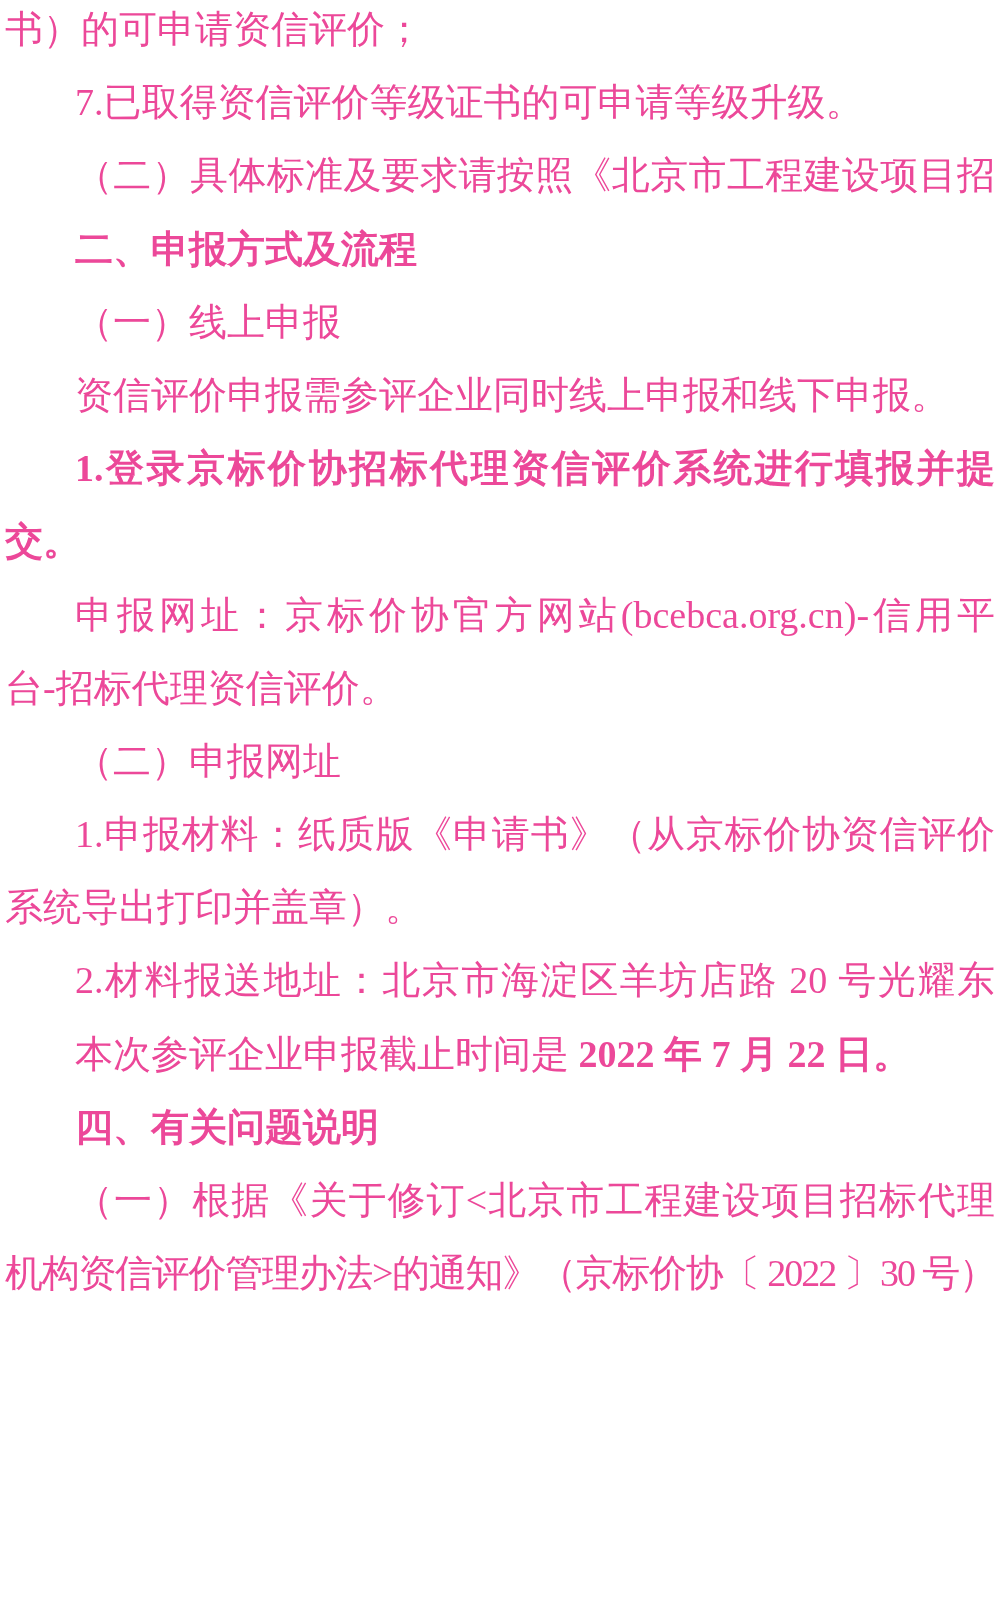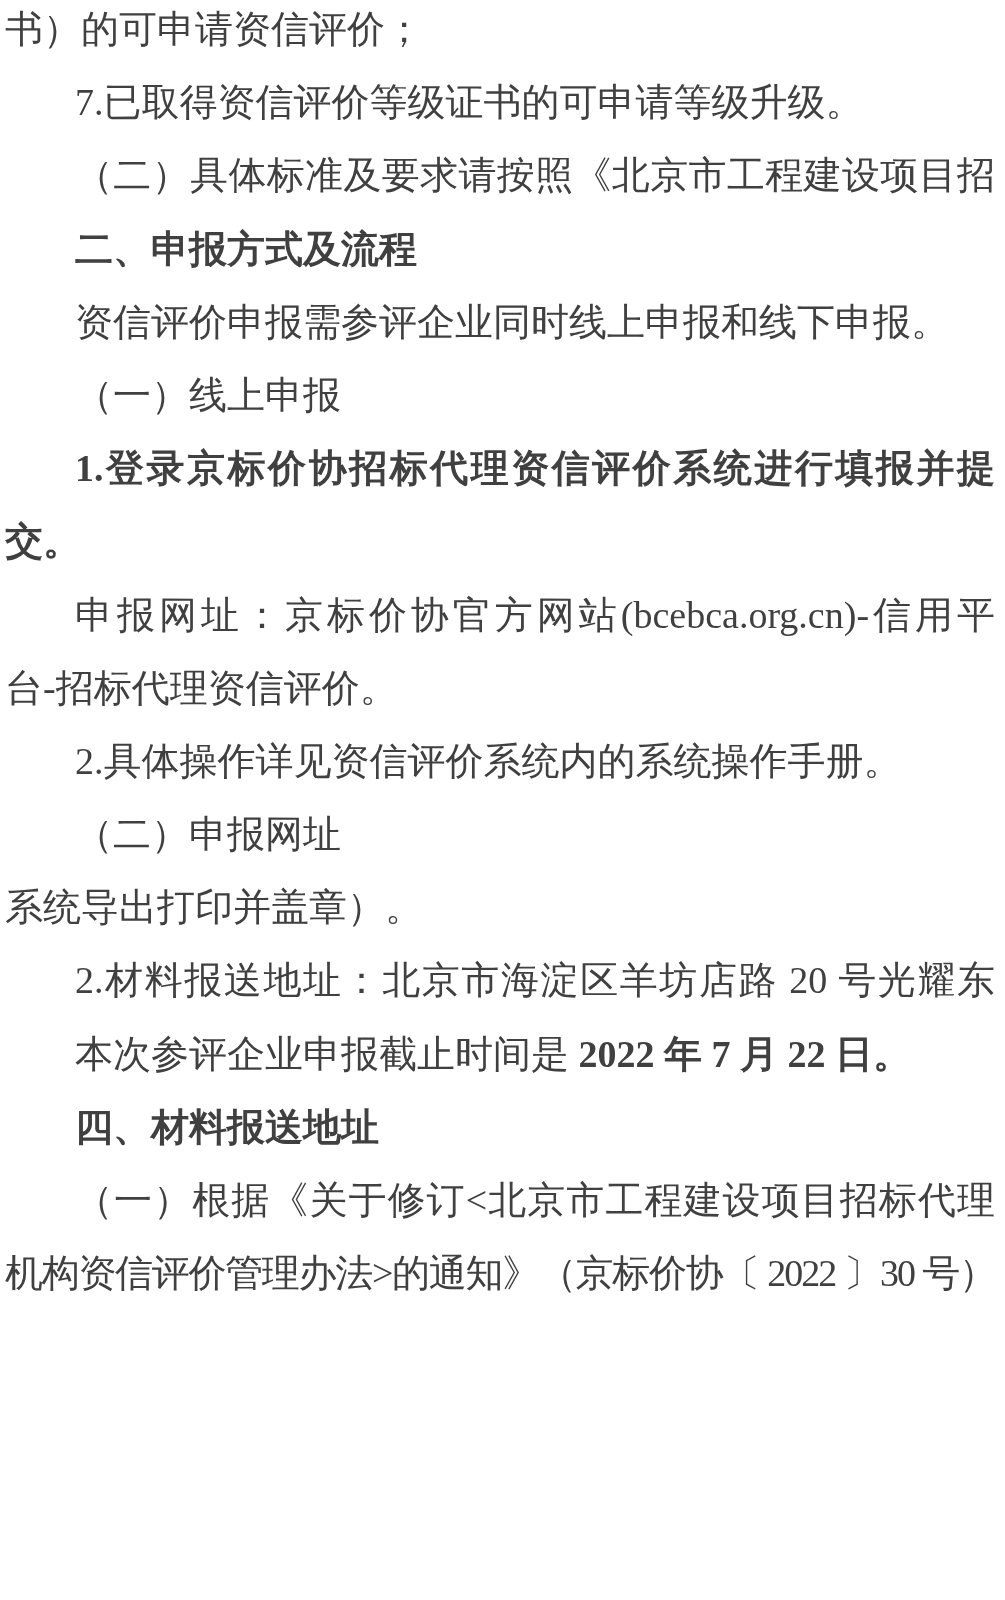--- a/index.html
+++ b/index.html
@@ -48,34 +48,34 @@
   .line.tight {
     letter-spacing: -2px;
   }
   .seg.bold {
     font-weight: bold;
   }
 </style>
 </head>
 <body>
 
-<div class="page" style="background: rgb(255, 255, 255); color: #404040;">
+<div class="page" style="background: rgb(255, 255, 255); color: #ec4899;">
   <div class="doc-body" id="doc-body">
       <div class="line"><span class="seg">书）的可申请资信评价；</span></div>
       <div class="line indent"><span class="seg">7.已取得资信评价等级证书的可申请等级升级。</span></div>
       <div class="line indent fill"><span class="seg">（二）具体标准及要求请按照《北京市工程建设项目招</span></div>
       <div class="line indent heading"><span class="seg bold">二、申报方式及流程</span></div>
+      <div class="line indent"><span class="seg">（一）线上申报</span></div>
       <div class="line indent"><span class="seg">资信评价申报需参评企业同时线上申报和线下申报。</span></div>
-      <div class="line indent"><span class="seg">（一）线上申报</span></div>
       <div class="line indent fill"><span class="seg bold">1.登录京标价协招标代理资信评价系统进行填报并提</span></div>
       <div class="line"><span class="seg bold">交。</span></div>
       <div class="line indent fill"><span class="seg">申报网址：京标价协官方网站(bcebca.org.cn)-信用平</span></div>
       <div class="line"><span class="seg">台-招标代理资信评价。</span></div>
-      <div class="line indent"><span class="seg">2.具体操作详见资信评价系统内的系统操作手册。</span></div>
       <div class="line indent"><span class="seg">（二）申报网址</span></div>
+      <div class="line indent fill"><span class="seg">1.申报材料：纸质版《申请书》（从京标价协资信评价</span></div>
       <div class="line"><span class="seg">系统导出打印并盖章）。</span></div>
       <div class="line indent fill"><span class="seg">2.材料报送地址：北京市海淀区羊坊店路 20 号光耀东</span></div>
       <div class="line indent"><span class="seg">本次参评企业申报截止时间是 </span><span class="seg bold">2022 年 7 月 22 日。</span></div>
-      <div class="line indent heading"><span class="seg bold">四、材料报送地址</span></div>
+      <div class="line indent heading"><span class="seg bold">四、有关问题说明</span></div>
       <div class="line indent fill"><span class="seg">（一）根据《关于修订&lt;北京市工程建设项目招标代理</span></div>
       <div class="line fill tight"><span class="seg">机构资信评价管理办法&gt;的通知》（京标价协〔 2022 〕30 号）</span></div>
     </div>
 </div>
 
 </body></html>

